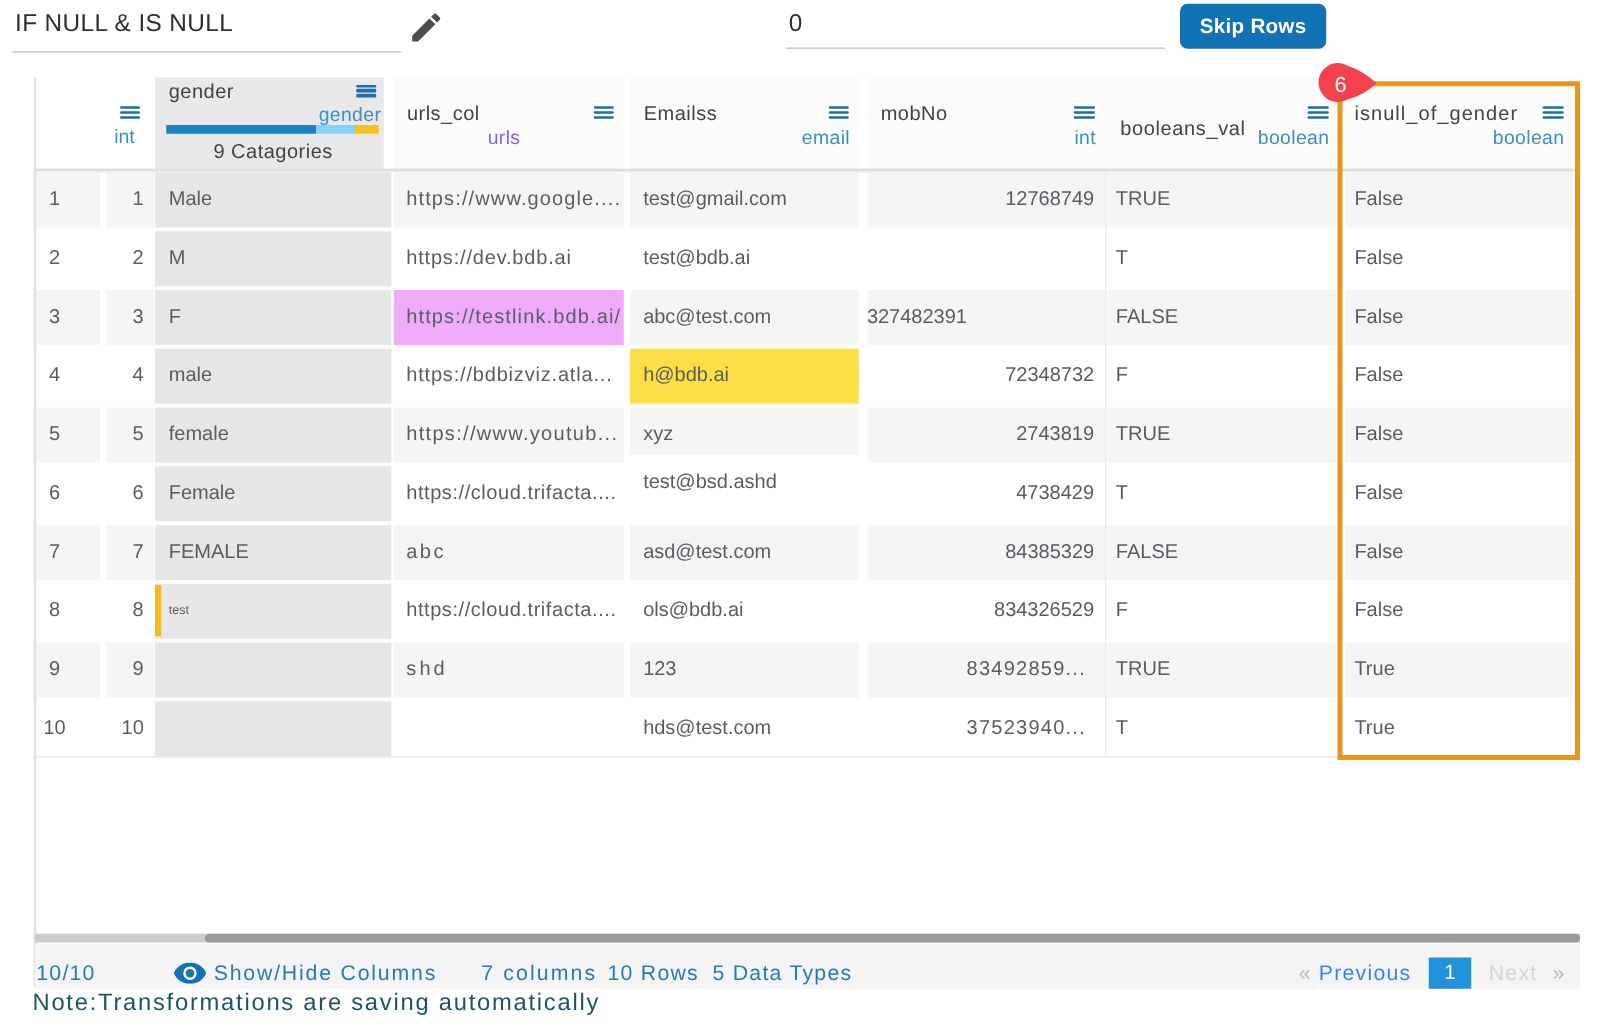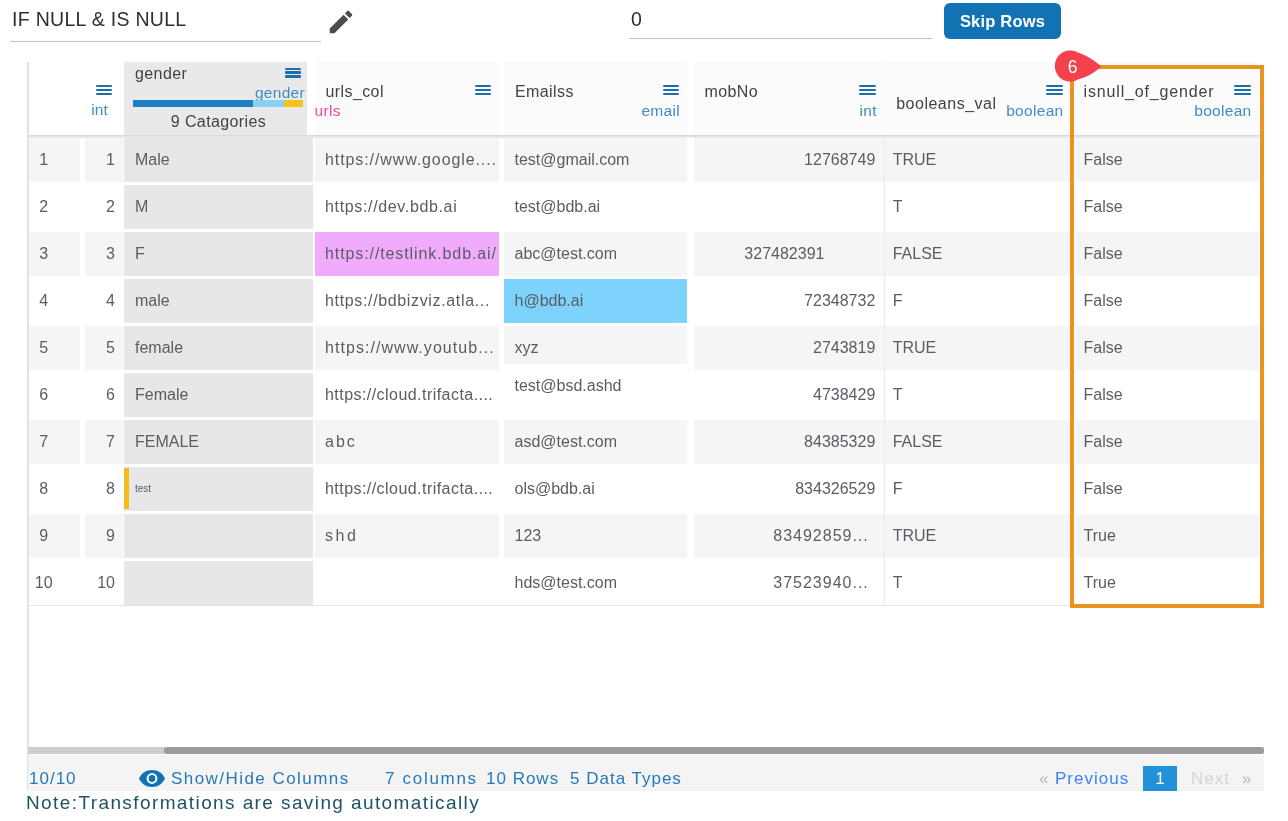--- a/index.html
+++ b/index.html
@@ -27,21 +27,21 @@
 <div style="position:absolute;left:284.5px;top:67.5px;width:16.5px;height:2.4px;background:#1d6fa8;border-radius:1px"></div>
 <div style="position:absolute;left:284.5px;top:71.3px;width:16.5px;height:2.4px;background:#1d6fa8;border-radius:1px"></div>
 <div style="position:absolute;left:284.5px;top:75.2px;width:16.5px;height:2.4px;background:#1d6fa8;border-radius:1px"></div>
 <div class="abs" style="left:124px;top:84px;width:181px;text-align:right;font-size:15.5px;color:#3c8ec4;letter-spacing:0.3px">gender</div>
 <div class="abs" style="left:133px;top:100px;width:170px;height:7px;background:linear-gradient(90deg,#1d7fc4 0 70.5%,#85d2f2 70.5% 89%,#f6c21e 89% 100%)"></div>
 <div class="abs" style="left:124px;top:112.5px;width:189px;text-align:center;font-size:16px;color:#3f4348;letter-spacing:0.4px">9 Catagories</div>
 <div class="abs" style="left:325.5px;top:83px;font-size:16px;color:#3f4348;letter-spacing:0.4px">urls_col</div>
 <div style="position:absolute;left:474.5px;top:85.0px;width:16.5px;height:2.4px;background:#1d6fa8;border-radius:1px"></div>
 <div style="position:absolute;left:474.5px;top:88.8px;width:16.5px;height:2.4px;background:#1d6fa8;border-radius:1px"></div>
 <div style="position:absolute;left:474.5px;top:92.7px;width:16.5px;height:2.4px;background:#1d6fa8;border-radius:1px"></div>
-<div class="abs" style="left:314.5px;top:101.5px;width:177.5px;text-align:left;font-size:15.5px;color:#ec4899;letter-spacing:0.3px">urls</div>
+<div class="abs" style="left:314.5px;top:101.5px;width:177.5px;text-align:center;font-size:15.5px;color:#8b5cf6;letter-spacing:0.3px">urls</div>
 <div class="abs" style="left:515.0px;top:83px;font-size:16px;color:#3f4348;letter-spacing:0.4px">Emailss</div>
 <div style="position:absolute;left:662.5px;top:85.0px;width:16.5px;height:2.4px;background:#1d6fa8;border-radius:1px"></div>
 <div style="position:absolute;left:662.5px;top:88.8px;width:16.5px;height:2.4px;background:#1d6fa8;border-radius:1px"></div>
 <div style="position:absolute;left:662.5px;top:92.7px;width:16.5px;height:2.4px;background:#1d6fa8;border-radius:1px"></div>
 <div class="abs" style="left:504.0px;top:101.5px;width:176.0px;text-align:right;font-size:15.5px;color:#3c8ec4;letter-spacing:0.3px">email</div>
 <div class="abs" style="left:704.5px;top:83px;font-size:16px;color:#3f4348;letter-spacing:0.4px">mobNo</div>
 <div style="position:absolute;left:859.3px;top:85.0px;width:16.5px;height:2.4px;background:#1d6fa8;border-radius:1px"></div>
 <div style="position:absolute;left:859.3px;top:88.8px;width:16.5px;height:2.4px;background:#1d6fa8;border-radius:1px"></div>
 <div style="position:absolute;left:859.3px;top:92.7px;width:16.5px;height:2.4px;background:#1d6fa8;border-radius:1px"></div>
 <div class="abs" style="left:693.5px;top:101.5px;width:183.3px;text-align:right;font-size:15.5px;color:#3c8ec4;letter-spacing:0.3px">int</div>
@@ -75,30 +75,30 @@
 <div class="abs" style="left:693.5px;width:190.3px;top:184.9px;height:44.0px;background:#ffffff;font-size:16px;color:#595d63;line-height:44.0px;white-space:nowrap;overflow:hidden;text-align:right;padding-right:8.5px;letter-spacing:0px"></div>
 <div class="abs" style="left:885.2px;width:185.3px;top:184.9px;height:44.0px;background:#ffffff;font-size:16px;color:#595d63;line-height:44.0px;white-space:nowrap;overflow:hidden;padding-left:7.5px">T</div>
 <div class="abs" style="left:1075.5px;width:183px;top:184.9px;height:44.0px;background:#ffffff;font-size:16px;color:#595d63;line-height:44.0px;white-space:nowrap;overflow:hidden;padding-left:8px">False</div>
 <div class="abs" style="left:28.7px;width:51.3px;top:231.9px;height:44.0px;background:#f5f5f6;font-size:16px;color:#595d63;line-height:44.0px;white-space:nowrap;overflow:hidden;">
     <span style="display:block;width:30px;text-align:center">3</span>
   </div>
 <div class="abs" style="left:85px;width:38px;top:231.9px;height:44.0px;background:#f5f5f6;font-size:16px;color:#595d63;line-height:44.0px;white-space:nowrap;overflow:hidden;text-align:right;padding-right:8px">3</div>
 <div class="abs" style="left:124px;width:189px;top:231.9px;height:44.0px;background:#e7e7e7;font-size:16px;color:#595d63;line-height:44.0px;white-space:nowrap;overflow:hidden;padding-left:11px">F</div>
 <div class="abs" style="left:314.5px;width:184.5px;top:231.9px;height:44.0px;background:#f0abfc;font-size:16px;color:#595d63;line-height:44.0px;white-space:nowrap;overflow:hidden;padding-left:10.5px;letter-spacing:0.9px">https://testlink.bdb.ai/</div>
 <div class="abs" style="left:504px;width:183px;top:231.9px;height:44.0px;background:#f5f5f6;font-size:16px;color:#595d63;line-height:44.0px;white-space:nowrap;overflow:hidden;padding-left:10.5px">abc@test.com</div>
-<div class="abs" style="left:693.5px;width:190.3px;top:231.9px;height:44.0px;background:#f5f5f6;font-size:16px;color:#595d63;line-height:44.0px;white-space:nowrap;overflow:hidden;text-align:center;padding-right:8.5px;letter-spacing:0px">327482391</div>
+<div class="abs" style="left:693.5px;width:190.3px;top:231.9px;height:44.0px;background:#f5f5f6;font-size:16px;color:#595d63;line-height:44.0px;white-space:nowrap;overflow:hidden;text-align:left;padding-right:8.5px;letter-spacing:0px">327482391</div>
 <div class="abs" style="left:885.2px;width:185.3px;top:231.9px;height:44.0px;background:#f5f5f6;font-size:16px;color:#595d63;line-height:44.0px;white-space:nowrap;overflow:hidden;padding-left:7.5px">FALSE</div>
 <div class="abs" style="left:1075.5px;width:183px;top:231.9px;height:44.0px;background:#f5f5f6;font-size:16px;color:#595d63;line-height:44.0px;white-space:nowrap;overflow:hidden;padding-left:8px">False</div>
 <div class="abs" style="left:28.7px;width:51.3px;top:278.9px;height:44.0px;background:#ffffff;font-size:16px;color:#595d63;line-height:44.0px;white-space:nowrap;overflow:hidden;">
     <span style="display:block;width:30px;text-align:center">4</span>
   </div>
 <div class="abs" style="left:85px;width:38px;top:278.9px;height:44.0px;background:#ffffff;font-size:16px;color:#595d63;line-height:44.0px;white-space:nowrap;overflow:hidden;text-align:right;padding-right:8px">4</div>
 <div class="abs" style="left:124px;width:189px;top:278.9px;height:44.0px;background:#e7e7e7;font-size:16px;color:#595d63;line-height:44.0px;white-space:nowrap;overflow:hidden;padding-left:11px">male</div>
 <div class="abs" style="left:314.5px;width:184.5px;top:278.9px;height:44.0px;background:#ffffff;font-size:16px;color:#595d63;line-height:44.0px;white-space:nowrap;overflow:hidden;padding-left:10.5px;letter-spacing:0.65px">https://bdbizviz.atla...</div>
-<div class="abs" style="left:504px;width:183px;top:278.9px;height:44.0px;background:#7dd3fc;font-size:16px;color:#595d63;line-height:44.0px;white-space:nowrap;overflow:hidden;padding-left:10.5px">h@bdb.ai</div>
+<div class="abs" style="left:504px;width:183px;top:278.9px;height:44.0px;background:#fde047;font-size:16px;color:#595d63;line-height:44.0px;white-space:nowrap;overflow:hidden;padding-left:10.5px">h@bdb.ai</div>
 <div class="abs" style="left:693.5px;width:190.3px;top:278.9px;height:44.0px;background:#ffffff;font-size:16px;color:#595d63;line-height:44.0px;white-space:nowrap;overflow:hidden;text-align:right;padding-right:8.5px;letter-spacing:0px">72348732</div>
 <div class="abs" style="left:885.2px;width:185.3px;top:278.9px;height:44.0px;background:#ffffff;font-size:16px;color:#595d63;line-height:44.0px;white-space:nowrap;overflow:hidden;padding-left:7.5px">F</div>
 <div class="abs" style="left:1075.5px;width:183px;top:278.9px;height:44.0px;background:#ffffff;font-size:16px;color:#595d63;line-height:44.0px;white-space:nowrap;overflow:hidden;padding-left:8px">False</div>
 <div class="abs" style="left:28.7px;width:51.3px;top:326.0px;height:44.0px;background:#f5f5f6;font-size:16px;color:#595d63;line-height:44.0px;white-space:nowrap;overflow:hidden;">
     <span style="display:block;width:30px;text-align:center">5</span>
   </div>
 <div class="abs" style="left:85px;width:38px;top:326.0px;height:44.0px;background:#f5f5f6;font-size:16px;color:#595d63;line-height:44.0px;white-space:nowrap;overflow:hidden;text-align:right;padding-right:8px">5</div>
 <div class="abs" style="left:124px;width:189px;top:326.0px;height:44.0px;background:#e7e7e7;font-size:16px;color:#595d63;line-height:44.0px;white-space:nowrap;overflow:hidden;padding-left:11px">female</div>
 <div class="abs" style="left:314.5px;width:184.5px;top:326.0px;height:44.0px;background:#f5f5f6;font-size:16px;color:#595d63;line-height:44.0px;white-space:nowrap;overflow:hidden;padding-left:10.5px;letter-spacing:1.05px">https://www.youtub...</div>
 <div class="abs" style="left:504px;width:183px;top:326.0px;height:44.0px;background:#f5f5f6;font-size:16px;color:#595d63;line-height:44.0px;white-space:nowrap;overflow:hidden;padding-left:10.5px">xyz</div>

